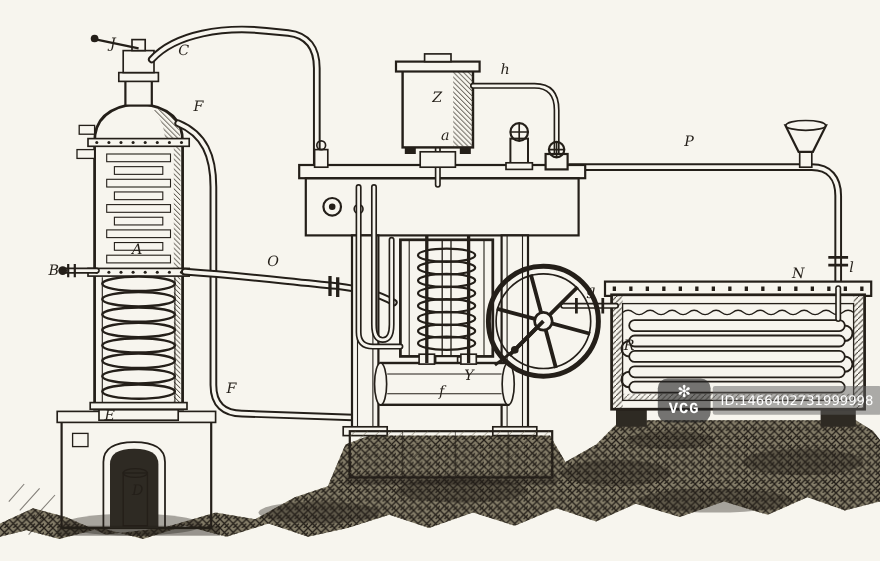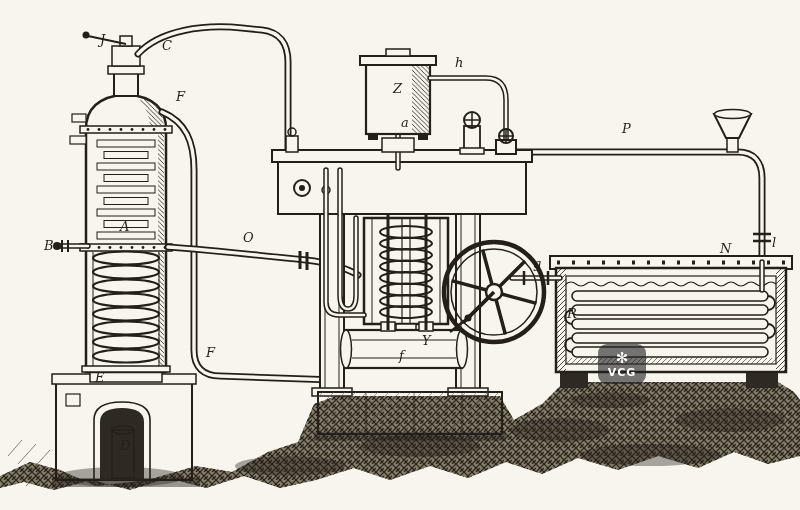--- a/index.html
+++ b/index.html
@@ -12,21 +12,21 @@
   .po{fill:none;stroke:var(--ink,#241f19);stroke-width:7;stroke-linejoin:round;stroke-linecap:round;}
   .pi{fill:none;stroke:var(--paper,#f7f5ee);stroke-width:3.4;stroke-linejoin:round;stroke-linecap:round;}
   .po2{fill:none;stroke:var(--ink,#241f19);stroke-width:5.5;stroke-linejoin:round;stroke-linecap:round;}
   .pi2{fill:none;stroke:var(--paper,#f7f5ee);stroke-width:2.5;stroke-linejoin:round;stroke-linecap:round;}
   .lbl{font:italic 13px "DejaVu Serif",serif;fill:var(--ink,#241f19);}
   .watermark{position:absolute;left:598px;top:344px;display:flex;align-items:flex-start;
              font-family:"DejaVu Sans",sans-serif;}
   .wm-logo{width:48px;height:40px;background:rgba(35,35,35,.62);border-radius:9px;display:flex;
            flex-direction:column;align-items:center;justify-content:center;color:#fff;line-height:1;}
   .wm-flower{font-size:15px;}
-  .wm-logo-text{font-size:11px;font-weight:bold;letter-spacing:1px;margin-top:1px;}
+  .wm-logo-text{font-size:14px;font-weight:bold;letter-spacing:1px;margin-top:1px;font-family:Liberation Mono, monospace;}
   .wm-idbar{margin-top:7px;margin-left:2px;height:26px;display:flex;align-items:center;
             background:rgba(95,95,95,.5);color:#fff;font-size:12px;padding:0 7px;border-radius:2px;}
 </style>
 </head>
 <body>
 
 <div class="stage">
 <svg width="800" height="510" viewBox="0 0 800 510">
   <defs>
     <pattern id="h1" width="5" height="5" patternUnits="userSpaceOnUse">
@@ -318,14 +318,17 @@
         <text x="567" y="318" class="lbl">R</text>
         <text x="772" y="247" class="lbl">l</text>
       </g>
 </svg>
 
 <div class="watermark">
   <div class="wm-logo">
     <span class="wm-flower">✻</span>
     <span class="wm-logo-text">VCG</span>
   </div>
+  <div class="wm-idbar">
+    <span>ID:1466402731999998</span>
+  </div>
 </div>
 </div>
 
 </body></html>

